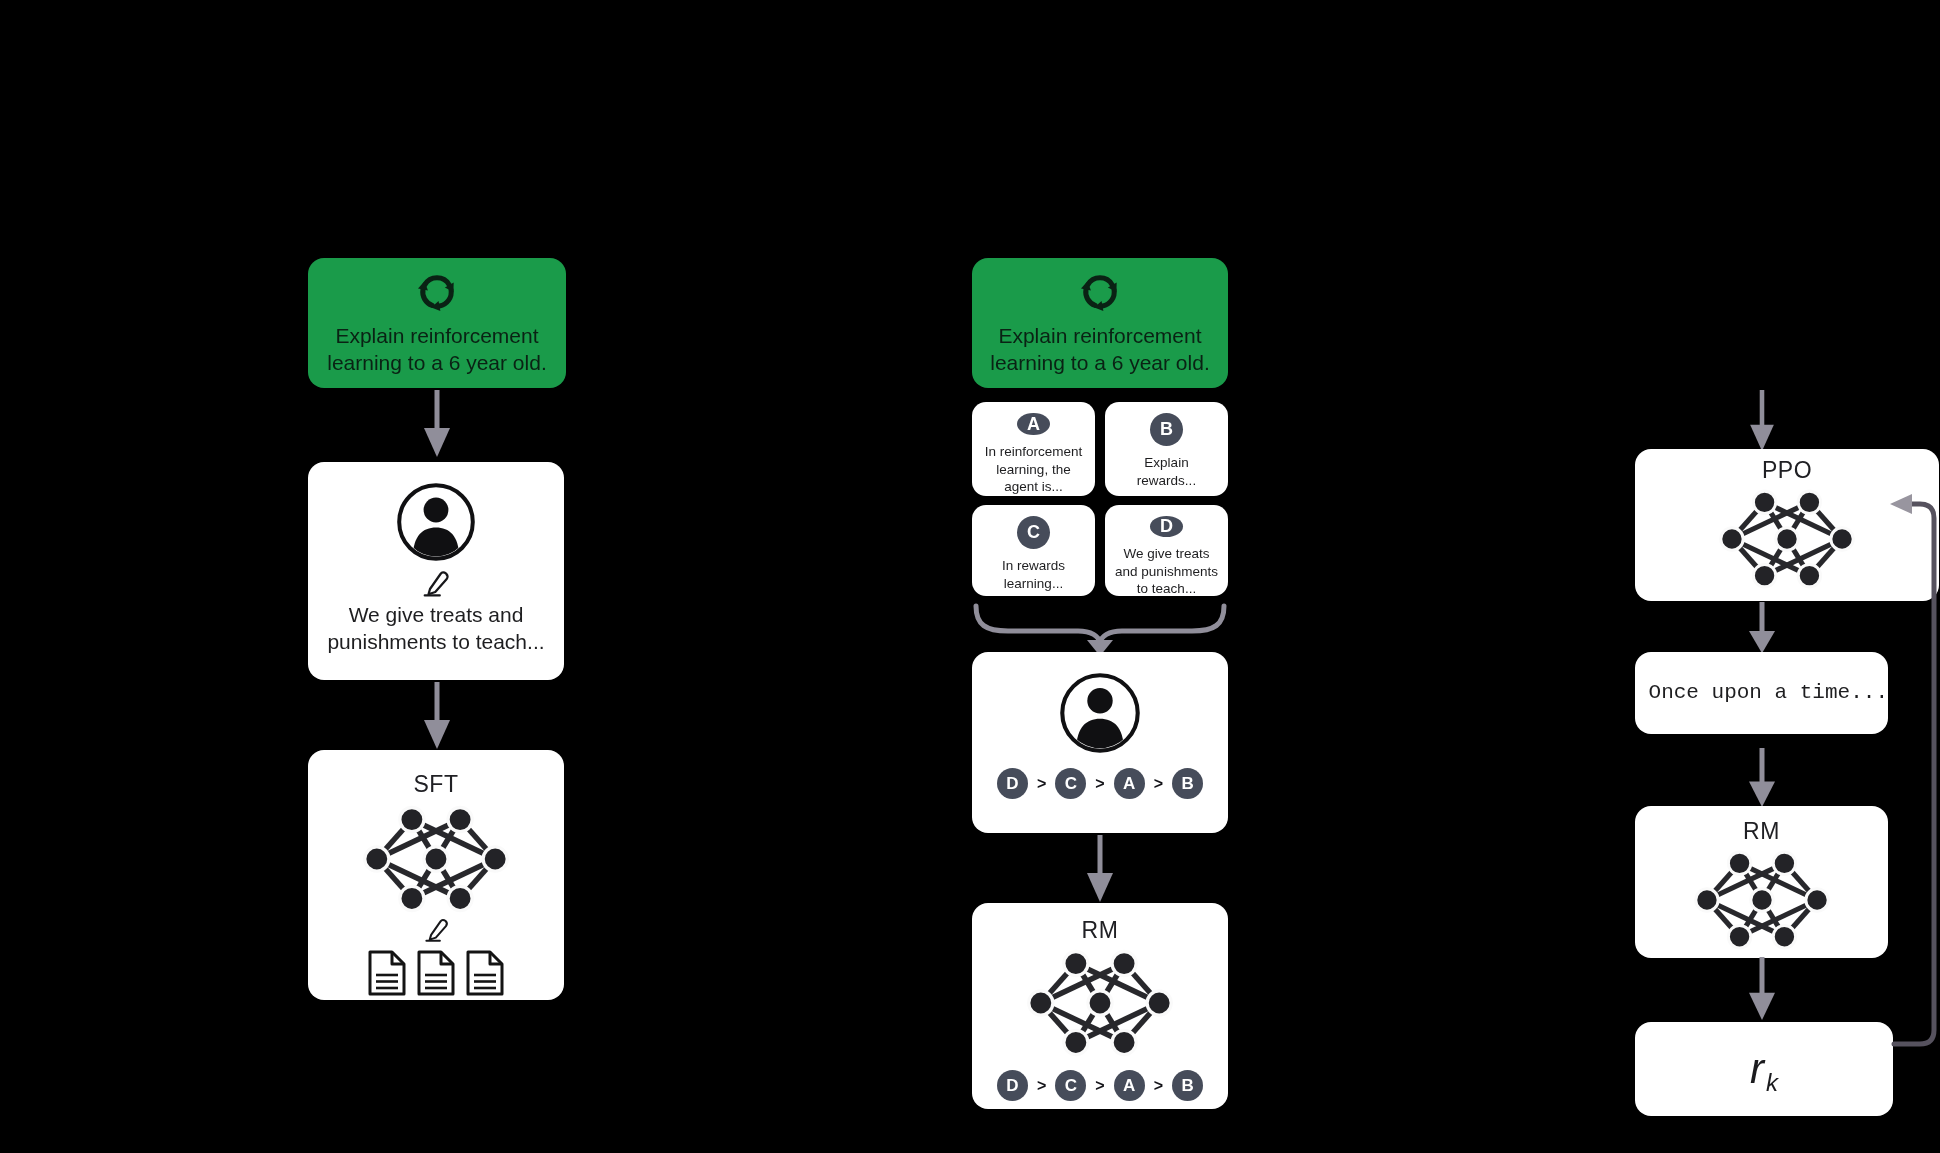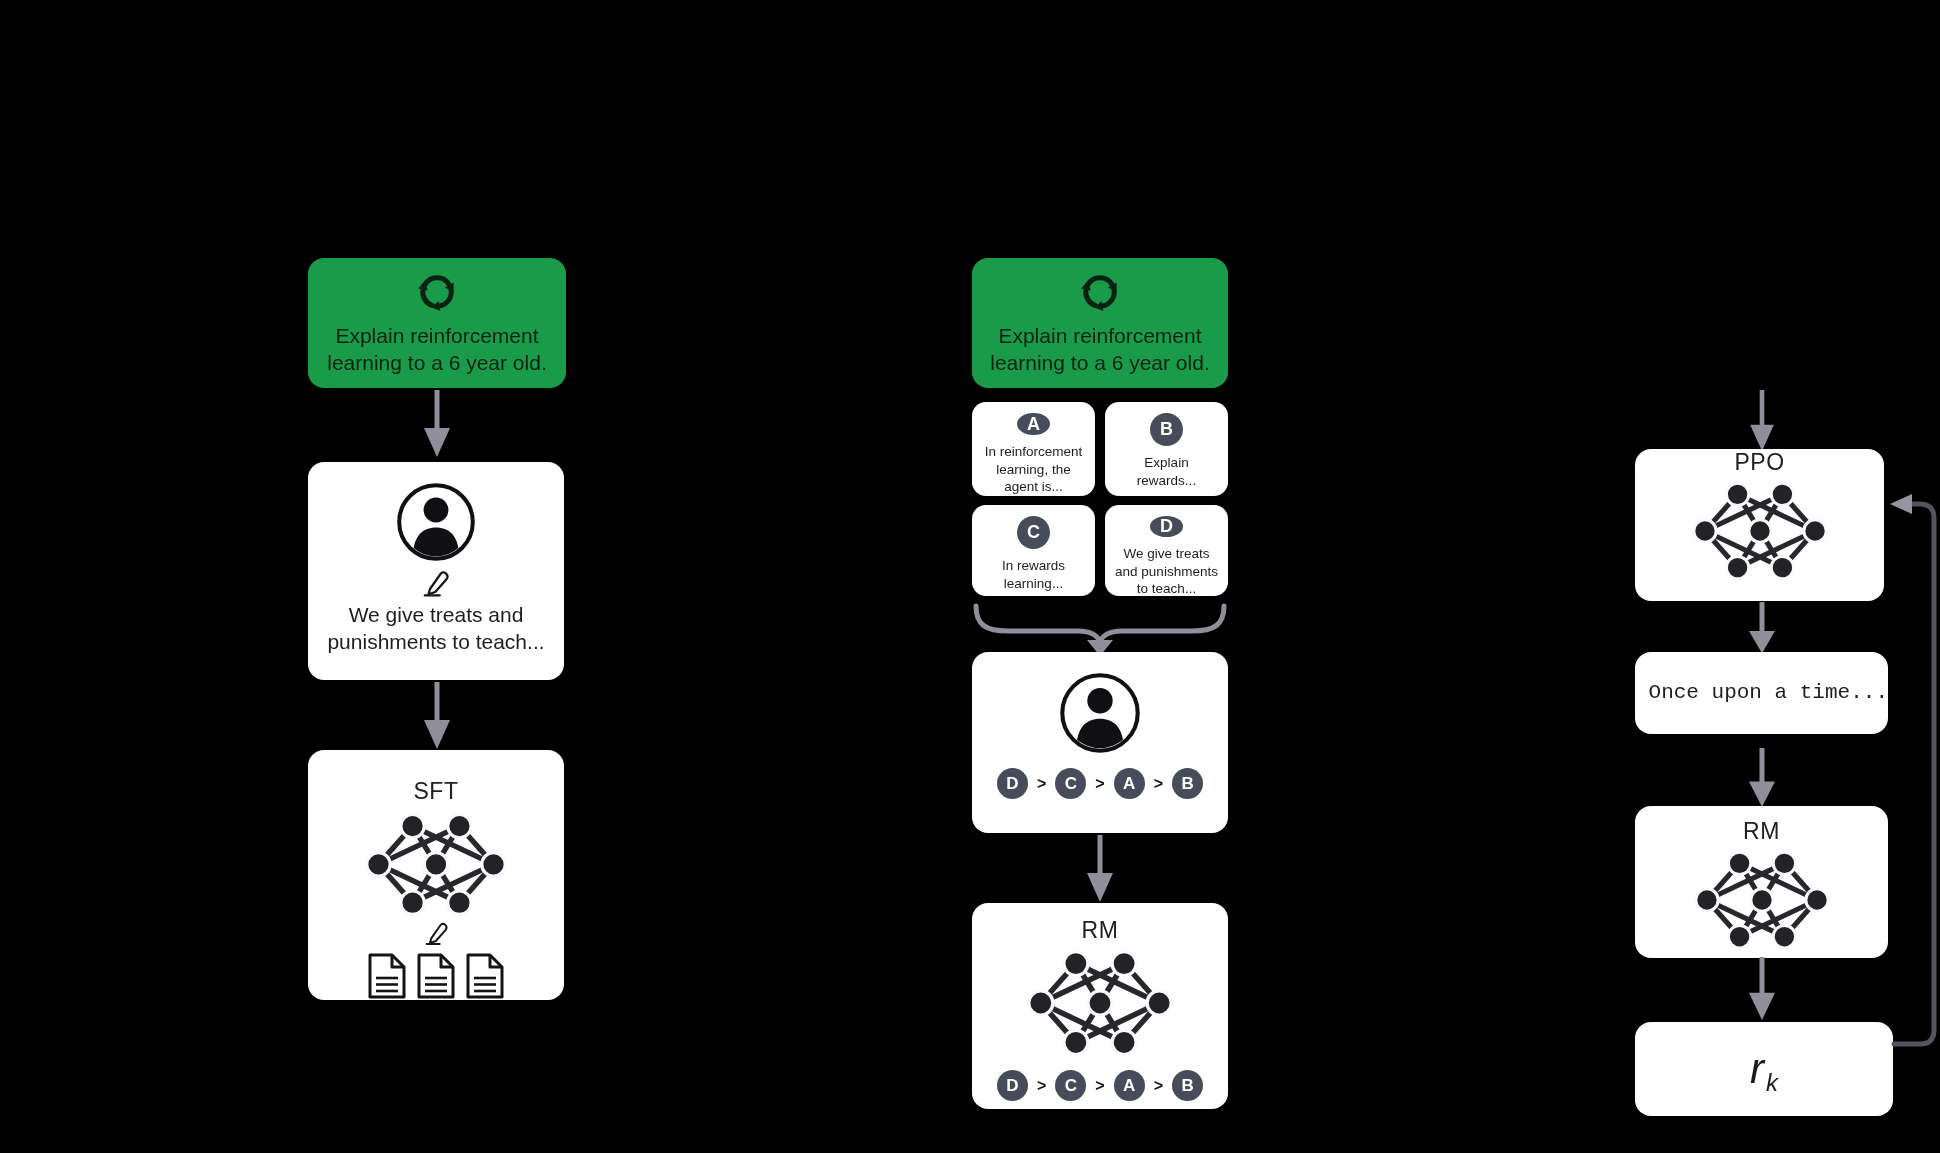--- a/index.html
+++ b/index.html
@@ -130,21 +130,21 @@
     <svg width="30" height="30" style="margin-top:6px;">
         <use href="#sym-pencil"></use>
       </svg>
     <div class="btext" style="margin-top:4px;max-width:220px;">We give treats and punishments to teach...</div>
   </div>
 
   <svg class="varrow" style="left:423px;top:663px;" width="28" height="68">
       <use href="#sym-arrow"></use>
     </svg>
 
-  <div class="box wcol" style="left:308px;top:731px;width:256px;height:250px;padding-top:28px;">
+  <div class="box wcol" style="left:308px;top:731px;width:256px;height:250px;padding-top:21px;">
     <div class="mlabel">SFT</div>
     <svg width="150" height="114" style="margin-top:4px;">
         <use href="#sym-nn"></use>
       </svg>
     <svg width="27" height="27">
         <use href="#sym-pencil"></use>
       </svg>
     <div style="display:flex;gap:9px;margin-top:6px;">
       <svg width="40" height="48">
           <use href="#sym-doc"></use>
@@ -223,21 +223,21 @@
       <span class="gt">&gt;</span>
       <span class="badge rb">B</span>
     </div>
   </div>
 
 
   <svg class="varrow" style="left:1748px;top:371px;" width="28" height="62" viewBox="0 0 28 68">
       <use href="#sym-arrow"></use>
     </svg>
 
-  <div class="box wcol" style="left:1635px;top:430px;width:249px;height:152px;padding-top:0;">
+  <div class="box wcol" style="left:1635px;top:430px;width:304px;height:152px;padding-top:8px;">
     <div class="mlabel">PPO</div>
     <svg width="140" height="106" style="margin-top:2px;">
         <use href="#sym-nn"></use>
       </svg>
   </div>
 
   <svg class="varrow" style="left:1748px;top:583px;" width="28" height="52" viewBox="0 0 28 68" preserveAspectRatio="none">
       <use href="#sym-arrow"></use>
     </svg>
 

